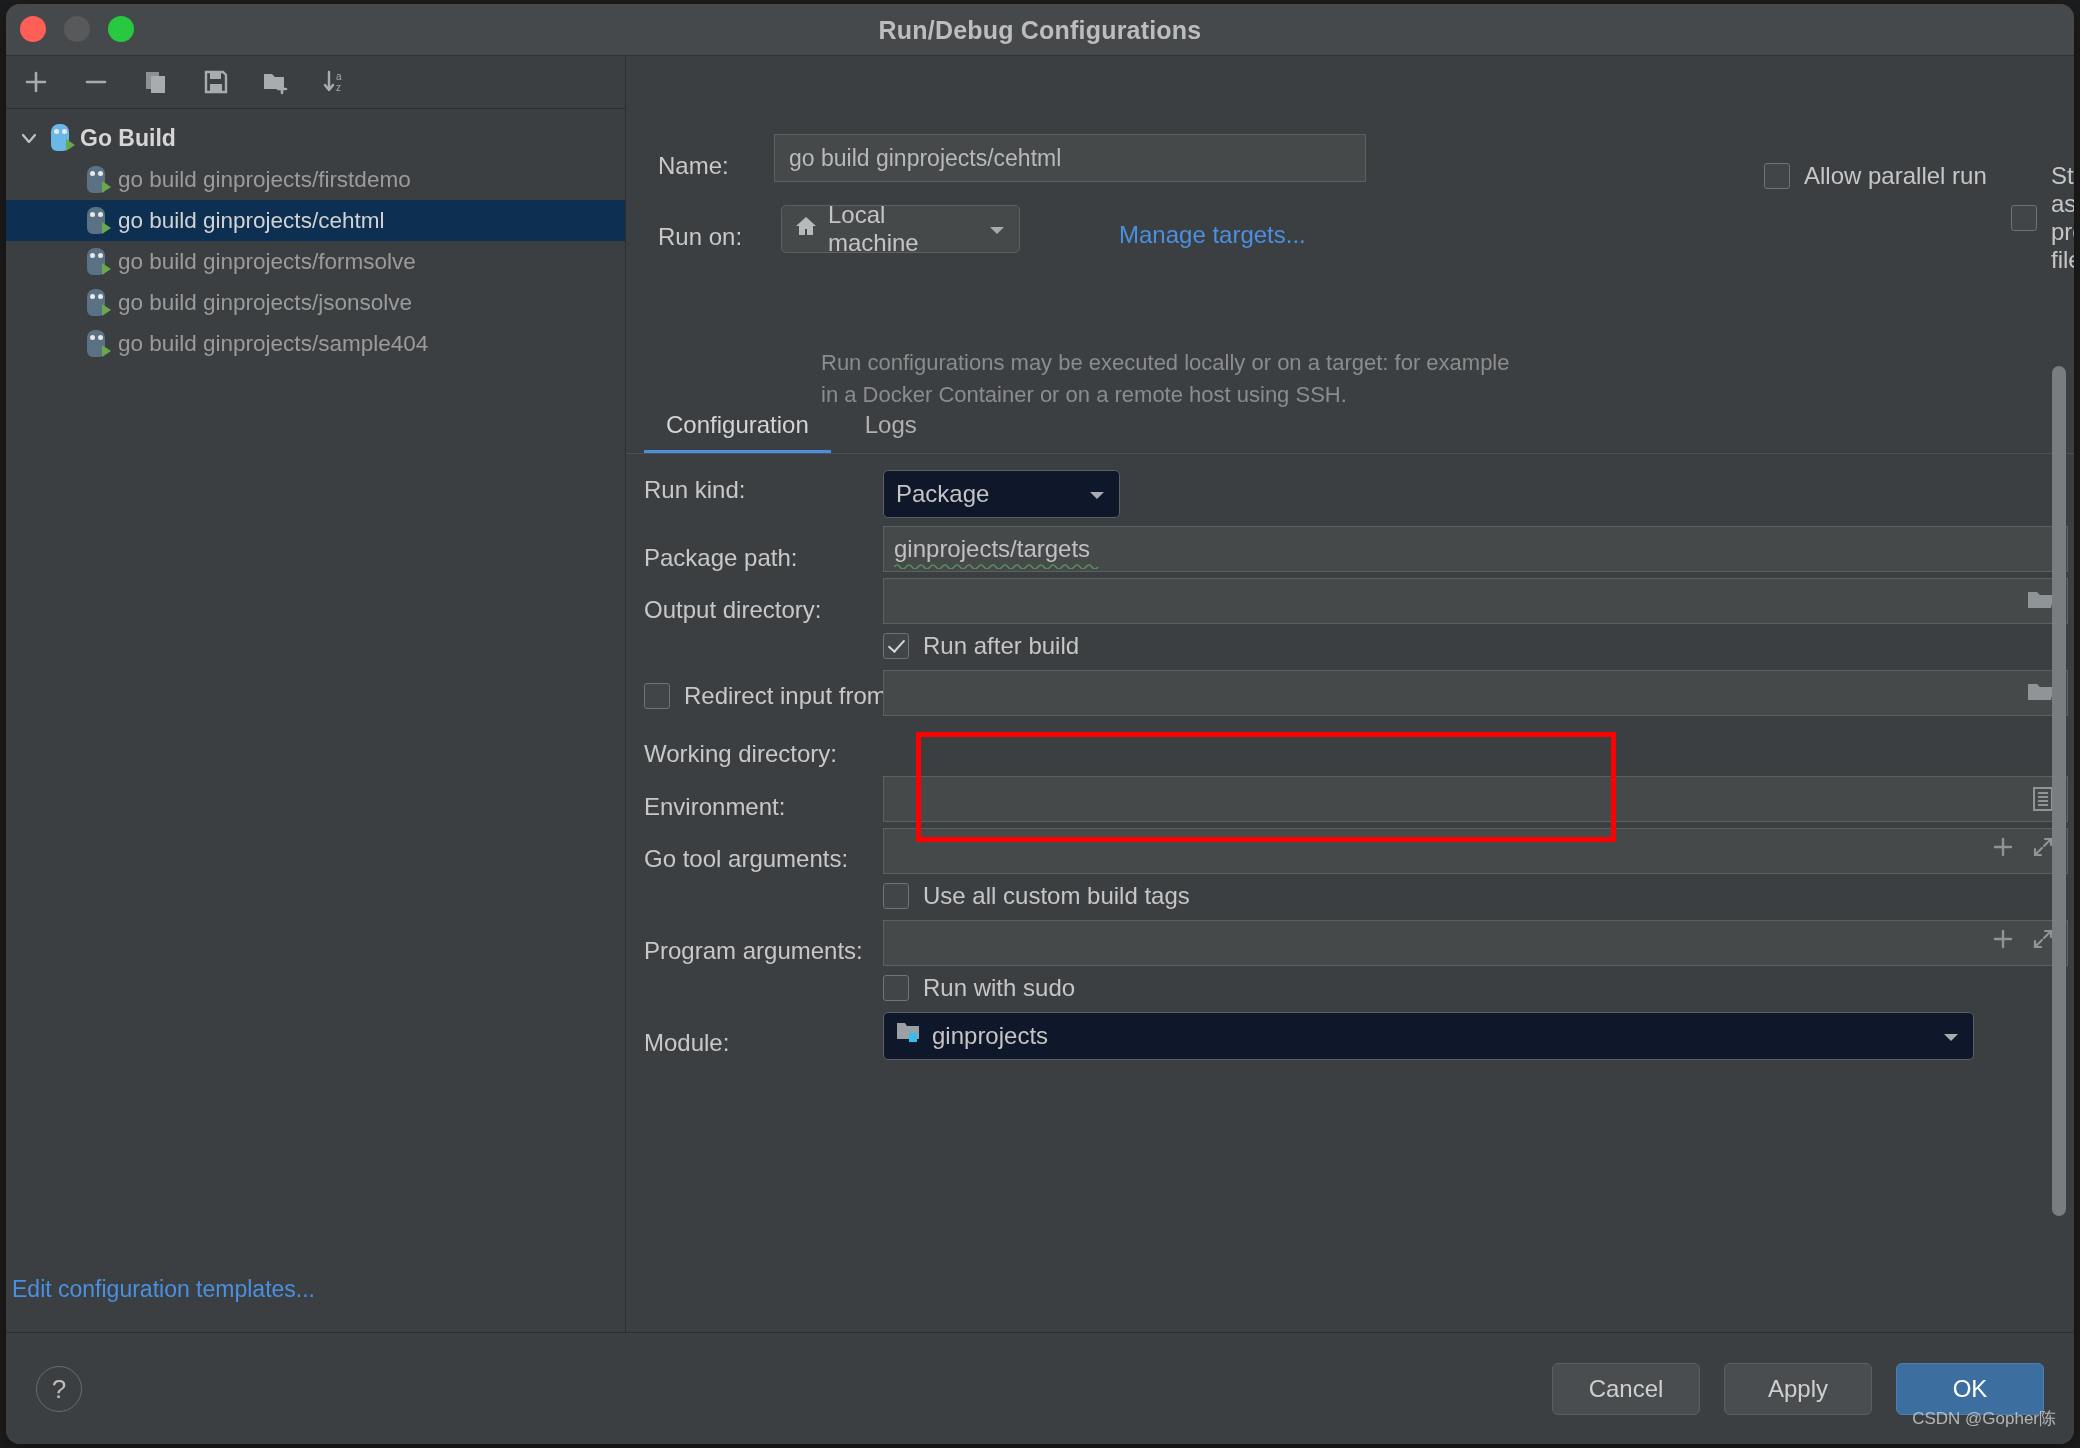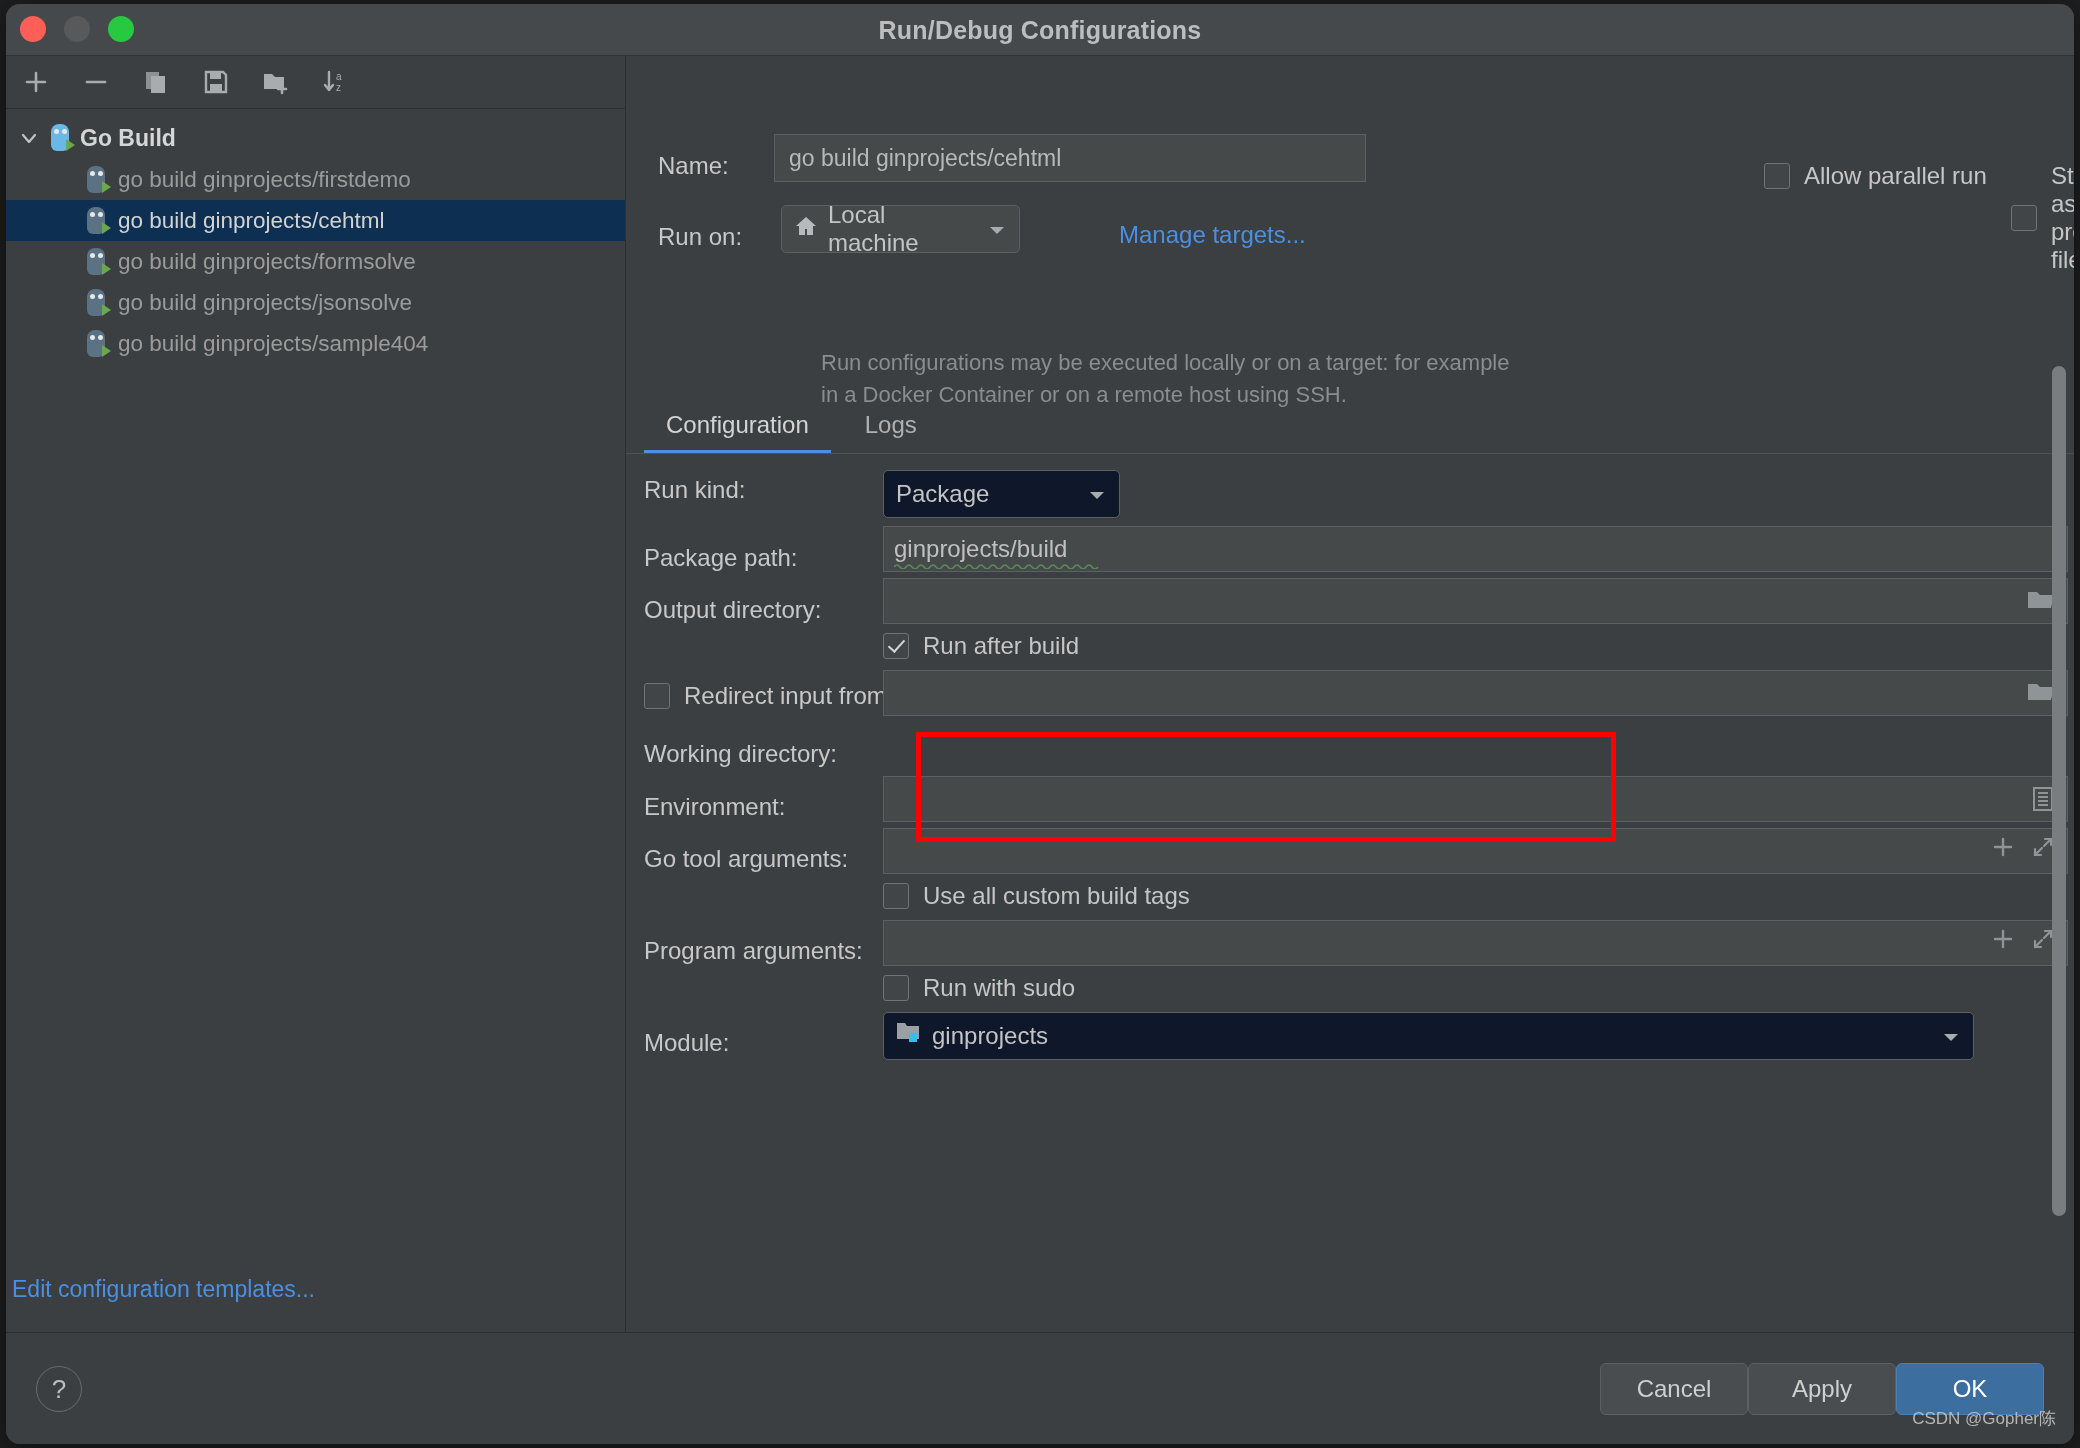--- a/index.html
+++ b/index.html
@@ -224,21 +224,21 @@
     background: #3c3f41;
     border-top: 1px solid #2e2e2e;
   }
   .help-btn {
     position: absolute; left: 30px; top: 33px;
     width: 46px; height: 46px; border-radius: 50%;
     border: 1px solid #6a6d70; color: #bdbdbd;
     display: flex; align-items: center; justify-content: center;
     font-size: 26px;
   }
-  .btns { position: absolute; right: 30px; top: 30px; display: flex; }
+  .btns { position: absolute; right: 30px; top: 30px; display: flex; gap: 24px; }
   .btn {
     min-width: 148px; height: 52px;
     border-radius: 6px; border: 1px solid #5c6063;
     background: #4a4d4f; color: #cfcfcf;
     font-size: 24px; display: flex; align-items: center; justify-content: center;
     padding: 0 18px;
   }
   .btn.primary { background: #3c6ea0; border-color: #4a7fb5; color: #ffffff; }
 
   .watermark {
@@ -419,21 +419,21 @@
           <svg width="20" height="14" viewBox="0 0 20 14">
               <path d="M3 4l7 7 7-7z" fill="currentColor"></path>
             </svg>
         </span>
       </div>
 
       <div class="fld-row" style="left:18px; top:90px;">
         <span class="fld-label">Package path:</span>
       </div>
       <div class="txtfield" style="position:absolute; left:257px; top:72px; width:1185px;">
-        <span>ginprojects/build</span>
+        <span>ginprojects/targets</span>
         <svg class="squiggle" width="240" height="6" viewBox="0 0 240 6">
           <path d="M0 4 Q3 0 6 4 T12 4 T18 4 T24 4 T30 4 T36 4 T42 4 T48 4 T54 4 T60 4 T66 4 T72 4 T78 4 T84 4 T90 4 T96 4 T102 4 T108 4 T114 4 T120 4 T126 4 T132 4 T138 4 T144 4 T150 4 T156 4 T162 4 T168 4 T174 4 T180 4 T186 4 T192 4 T198 4 T204 4" stroke="#5a8a5a" stroke-width="1.6" fill="none"></path>
         </svg>
       </div>
 
       <div class="fld-row" style="left:18px; top:142px;">
         <span class="fld-label">Output directory:</span>
       </div>
       <div class="txtfield" style="position:absolute; left:257px; top:124px; width:1185px;">
         <span></span>

